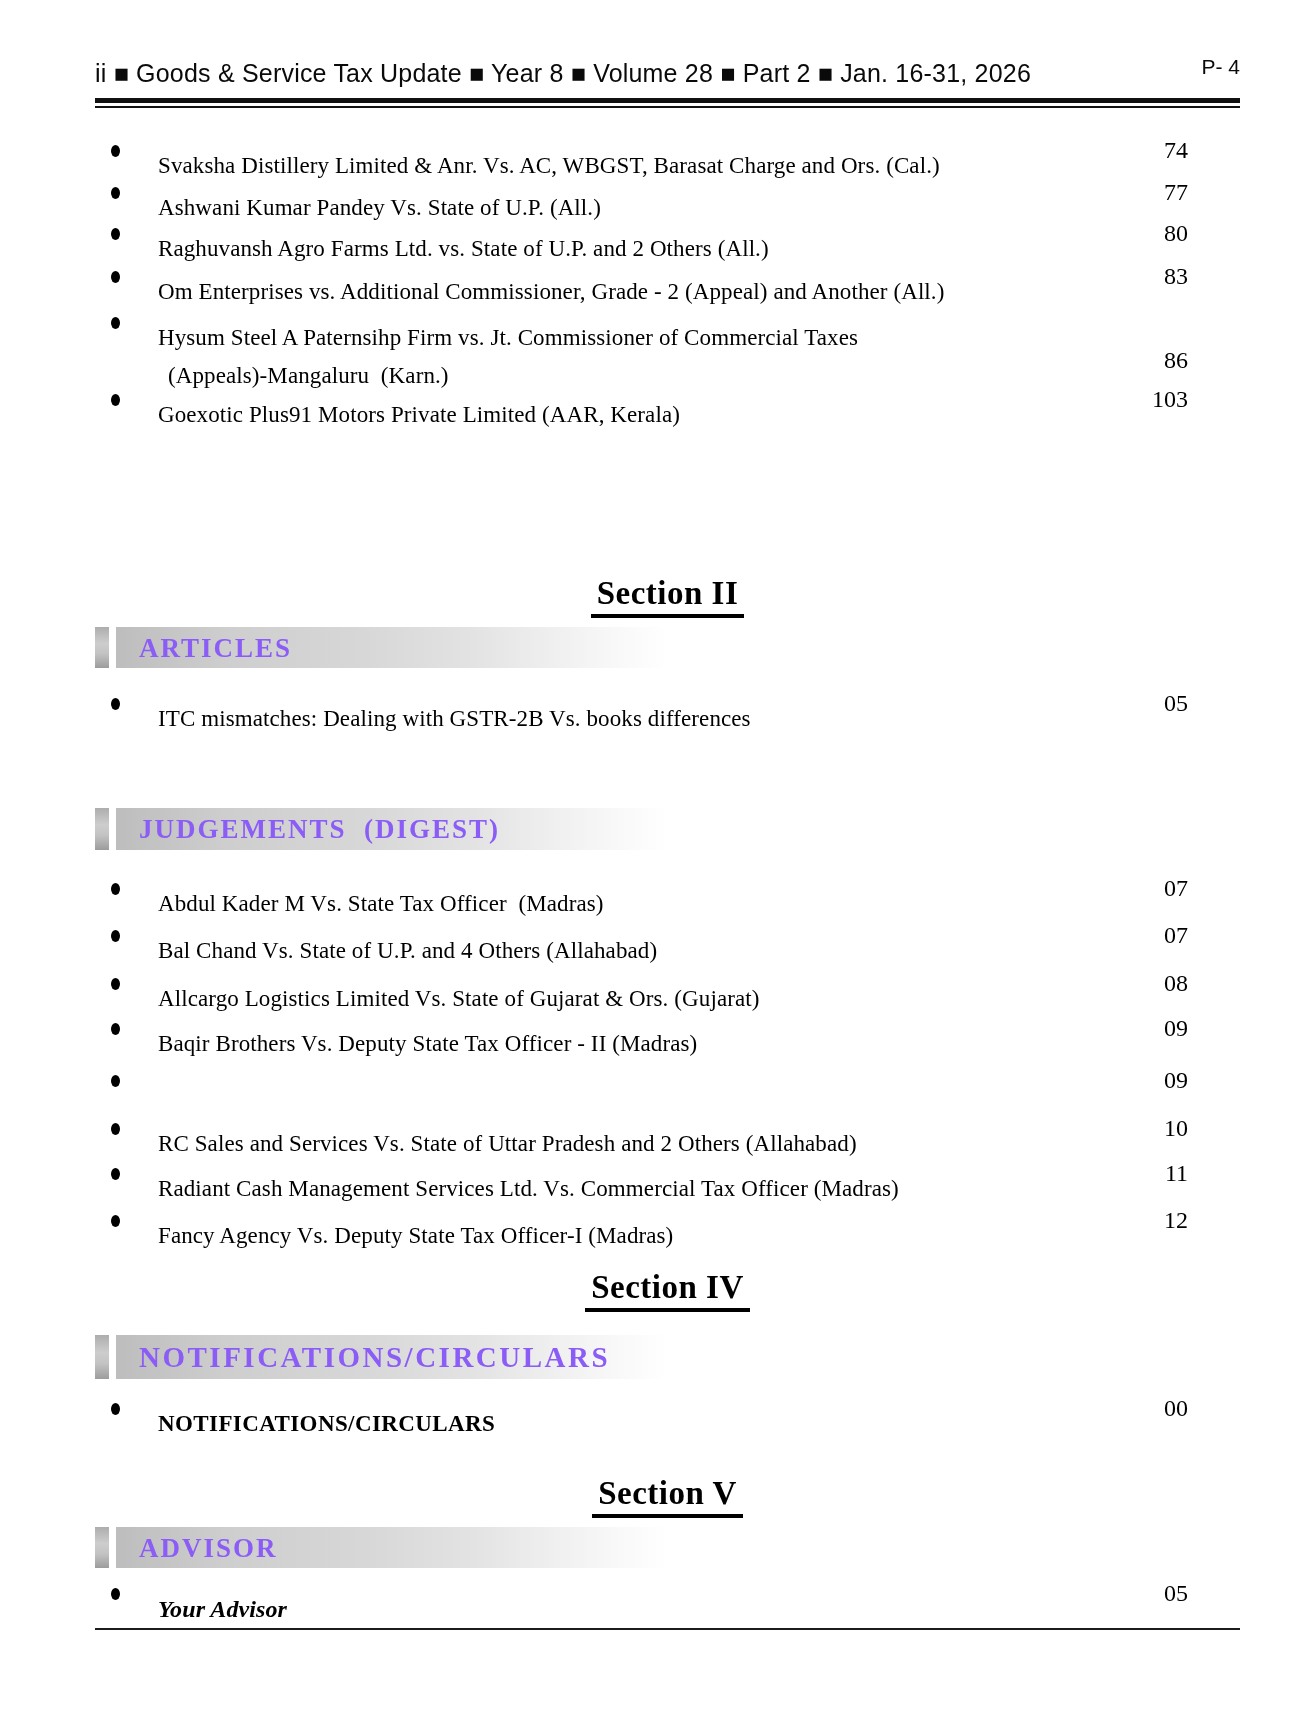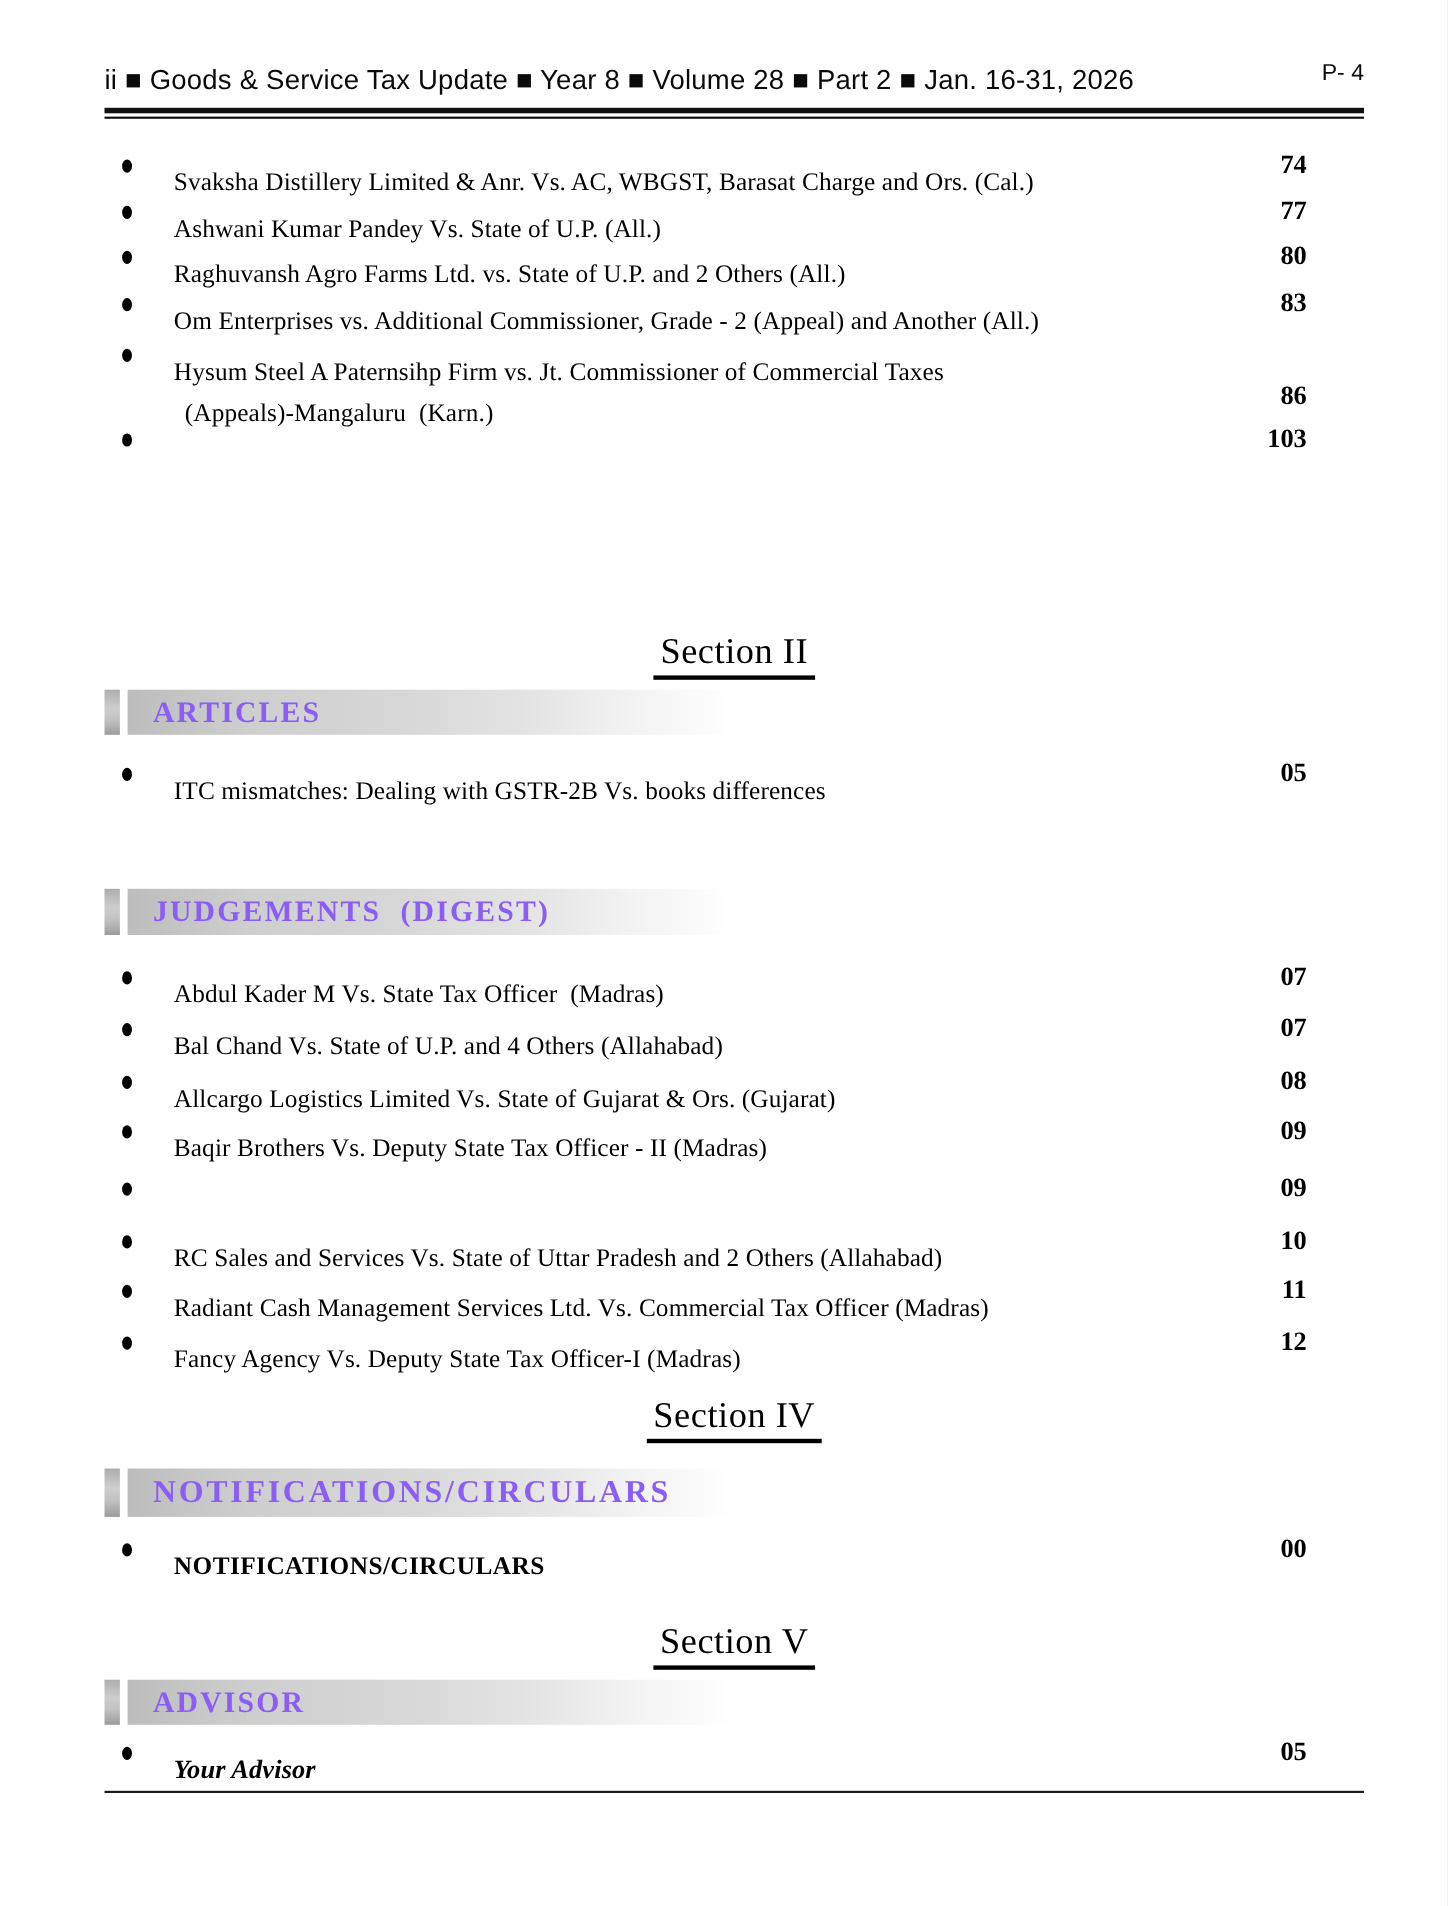--- a/index.html
+++ b/index.html
@@ -28,26 +28,26 @@
   
   .row{position:absolute;left:0;width:1316px;height:28px;line-height:28px;font-size:23px;}
   .dot{
     position:absolute;left:111px;top:9px;width:9px;height:12px;
     border-radius:50%;background:#000;
   }
   .txt{position:absolute;left:158px;top:16px;white-space:pre;letter-spacing:0.1px;}
   .txt.indent2{left:168px;}
   .txt.b{font-weight:bold;letter-spacing:0.4px;}
   .txt.bi{font-weight:bold;font-style:italic;font-size:24px;}
-  .pg{position:absolute;right:128px;top:0;font-weight:bold;font-size:24px;}
+  .pg{position:absolute;right:128px;top:0;font-weight:normal;font-size:24px;}
 
   
   .sec{position:absolute;left:95px;width:1145px;text-align:center;height:44px;}
   .sec span{
-    display:inline-block;font-size:33px;font-weight:normal;line-height:40px;
+    display:inline-block;font-size:33px;font-weight:bold;line-height:40px;
     border-bottom:4px solid #000;padding:0 6px 1px 6px;letter-spacing:0.5px;text-align:right;
   }
 
   
   .banner{position:absolute;left:95px;width:572px;}
   .banner .strip{
     position:absolute;left:0;top:0;bottom:0;width:14px;
     background:linear-gradient(180deg,#adadad 0%,#cdcdcd 40%,#c3c3c3 65%,#9c9c9c 100%);
   }
   .banner .bar{
@@ -95,20 +95,21 @@
   <div class="row" style="top:308px">
     <span class="dot"></span>
     <span class="txt">Hysum Steel A Paternsihp Firm vs. Jt. Commissioner of Commercial Taxes</span>
   </div>
   <div class="row" style="top:346px">
     <span class="txt indent2">(Appeals)-Mangaluru  (Karn.)</span>
     <span class="pg">86</span>
   </div>
   <div class="row" style="top:385px">
     <span class="dot"></span>
+    <span class="txt">Goexotic Plus91 Motors Private Limited (AAR, Kerala)</span>
     <span class="pg">103</span>
   </div>
 
   <div class="sec" style="top:573px">
     <span>Section II</span>
   </div>
   <div class="banner" style="top:627px;height:41px">
     <div class="strip"></div>
     <div class="bar"></div>
     <span class="lbl">ARTICLES</span>

